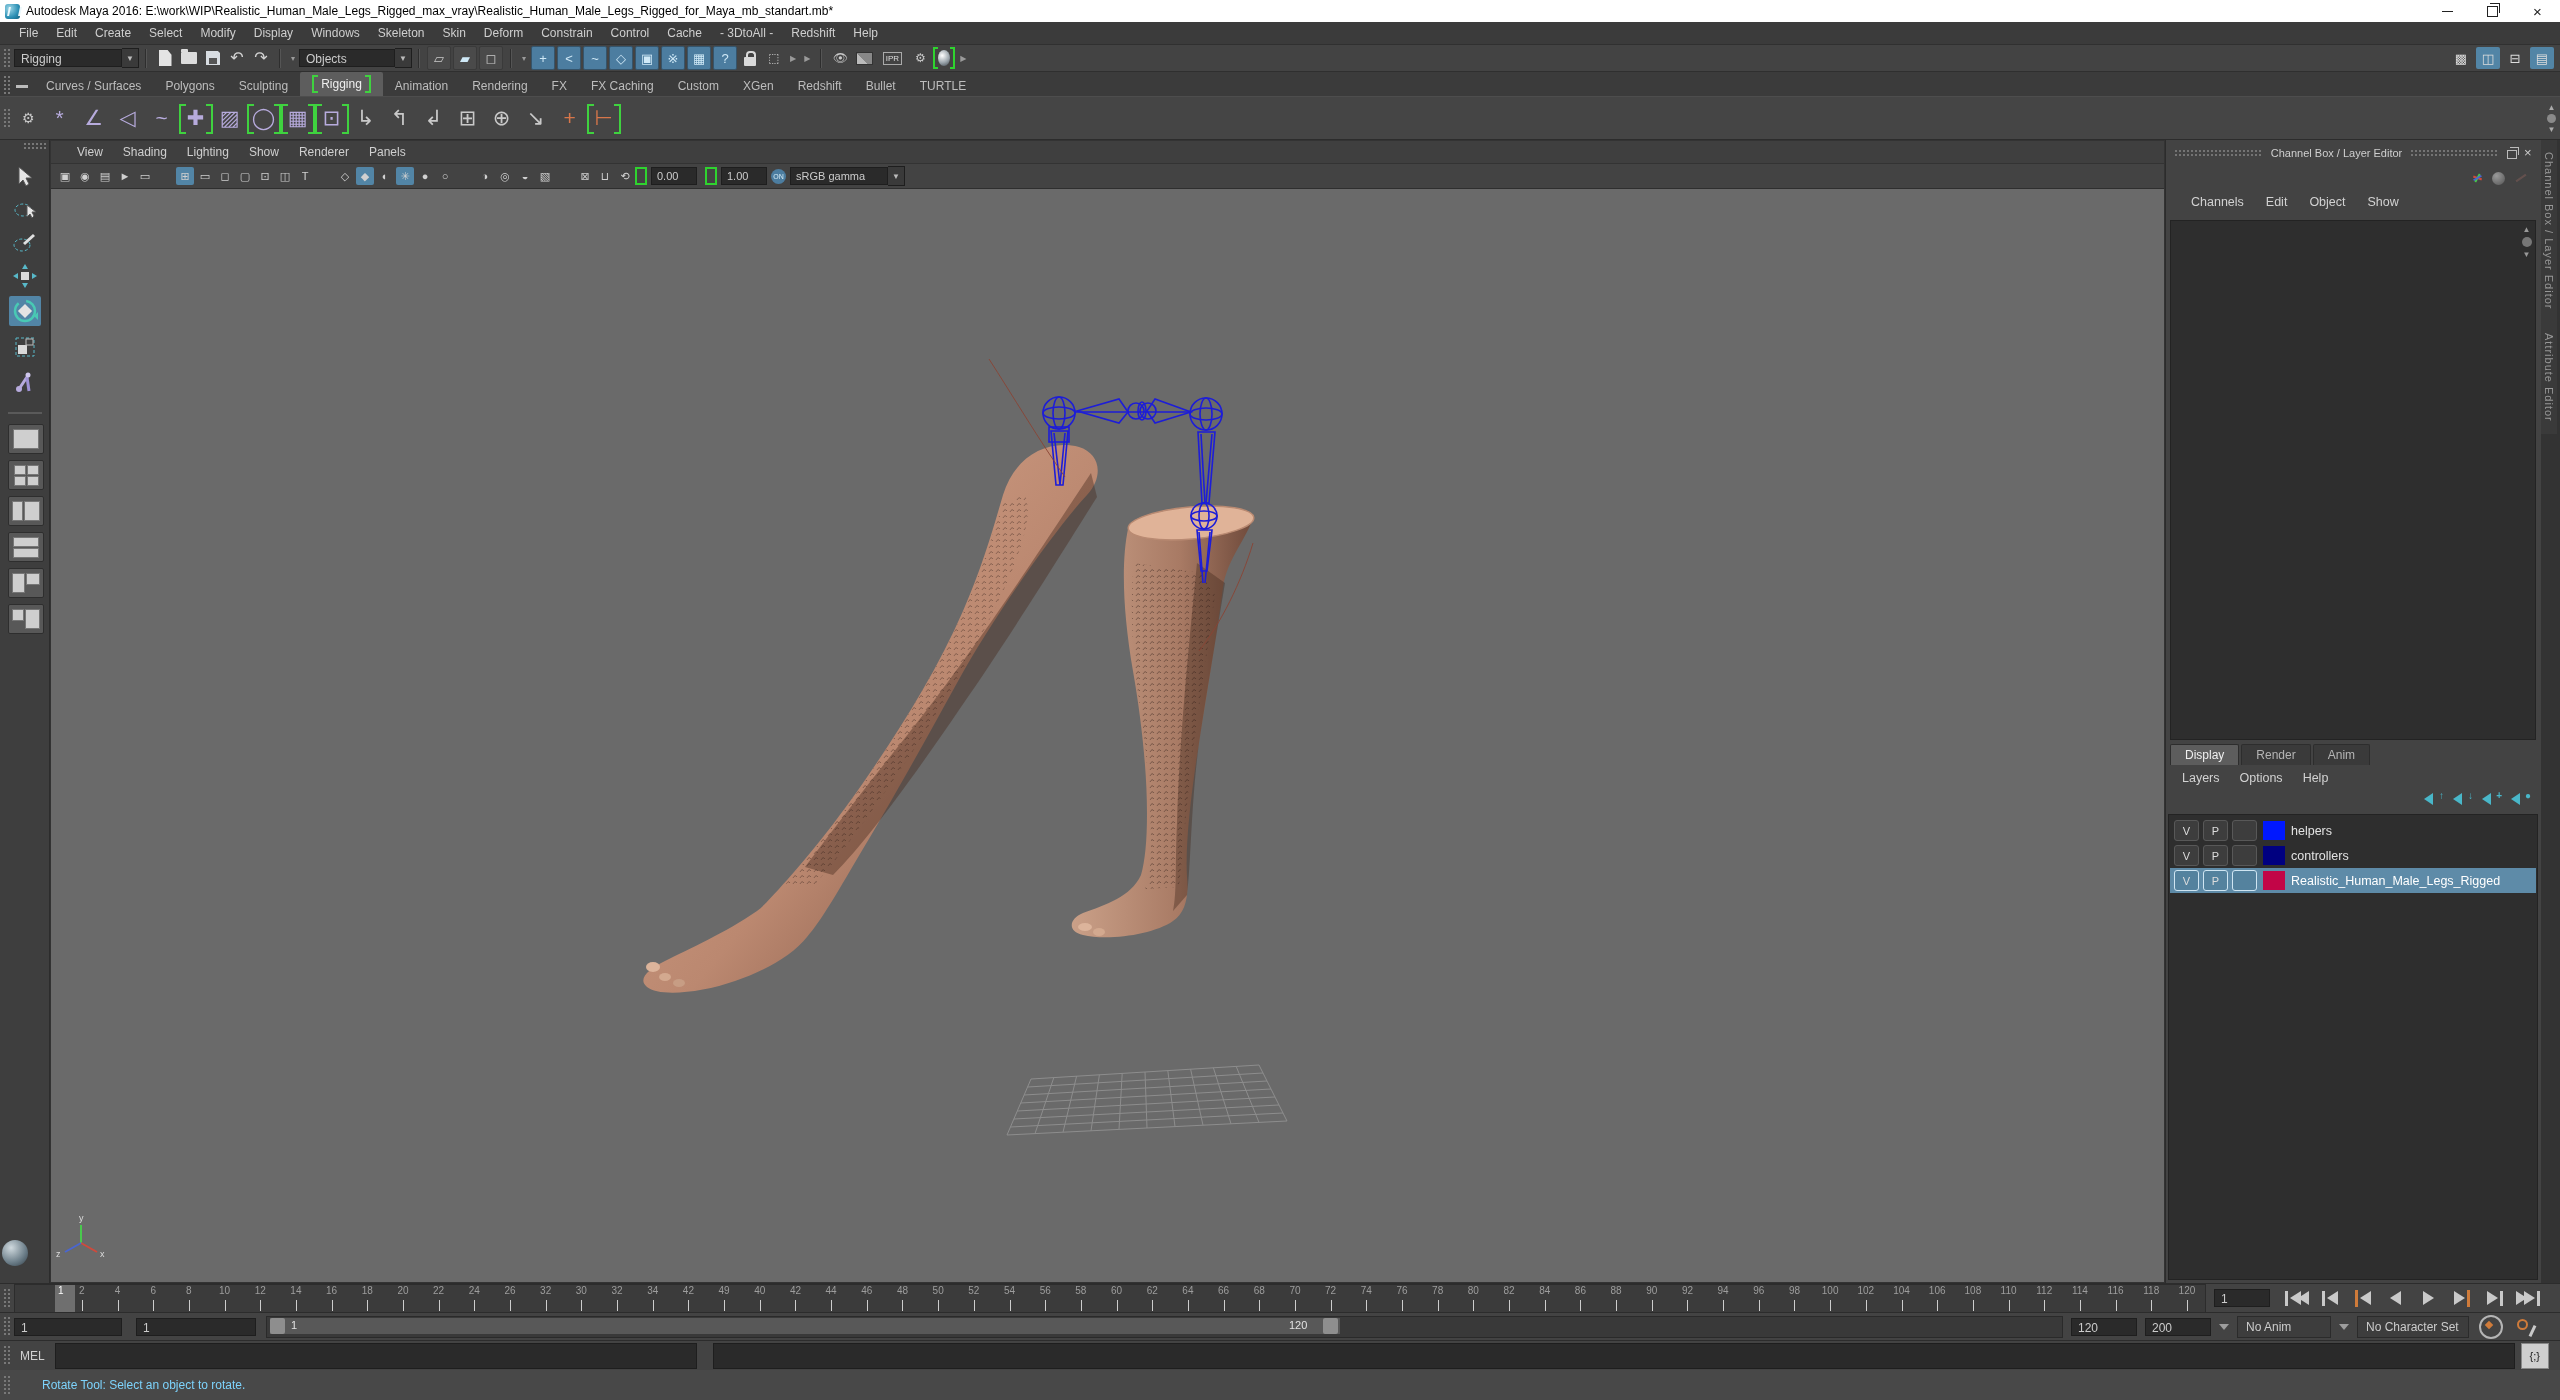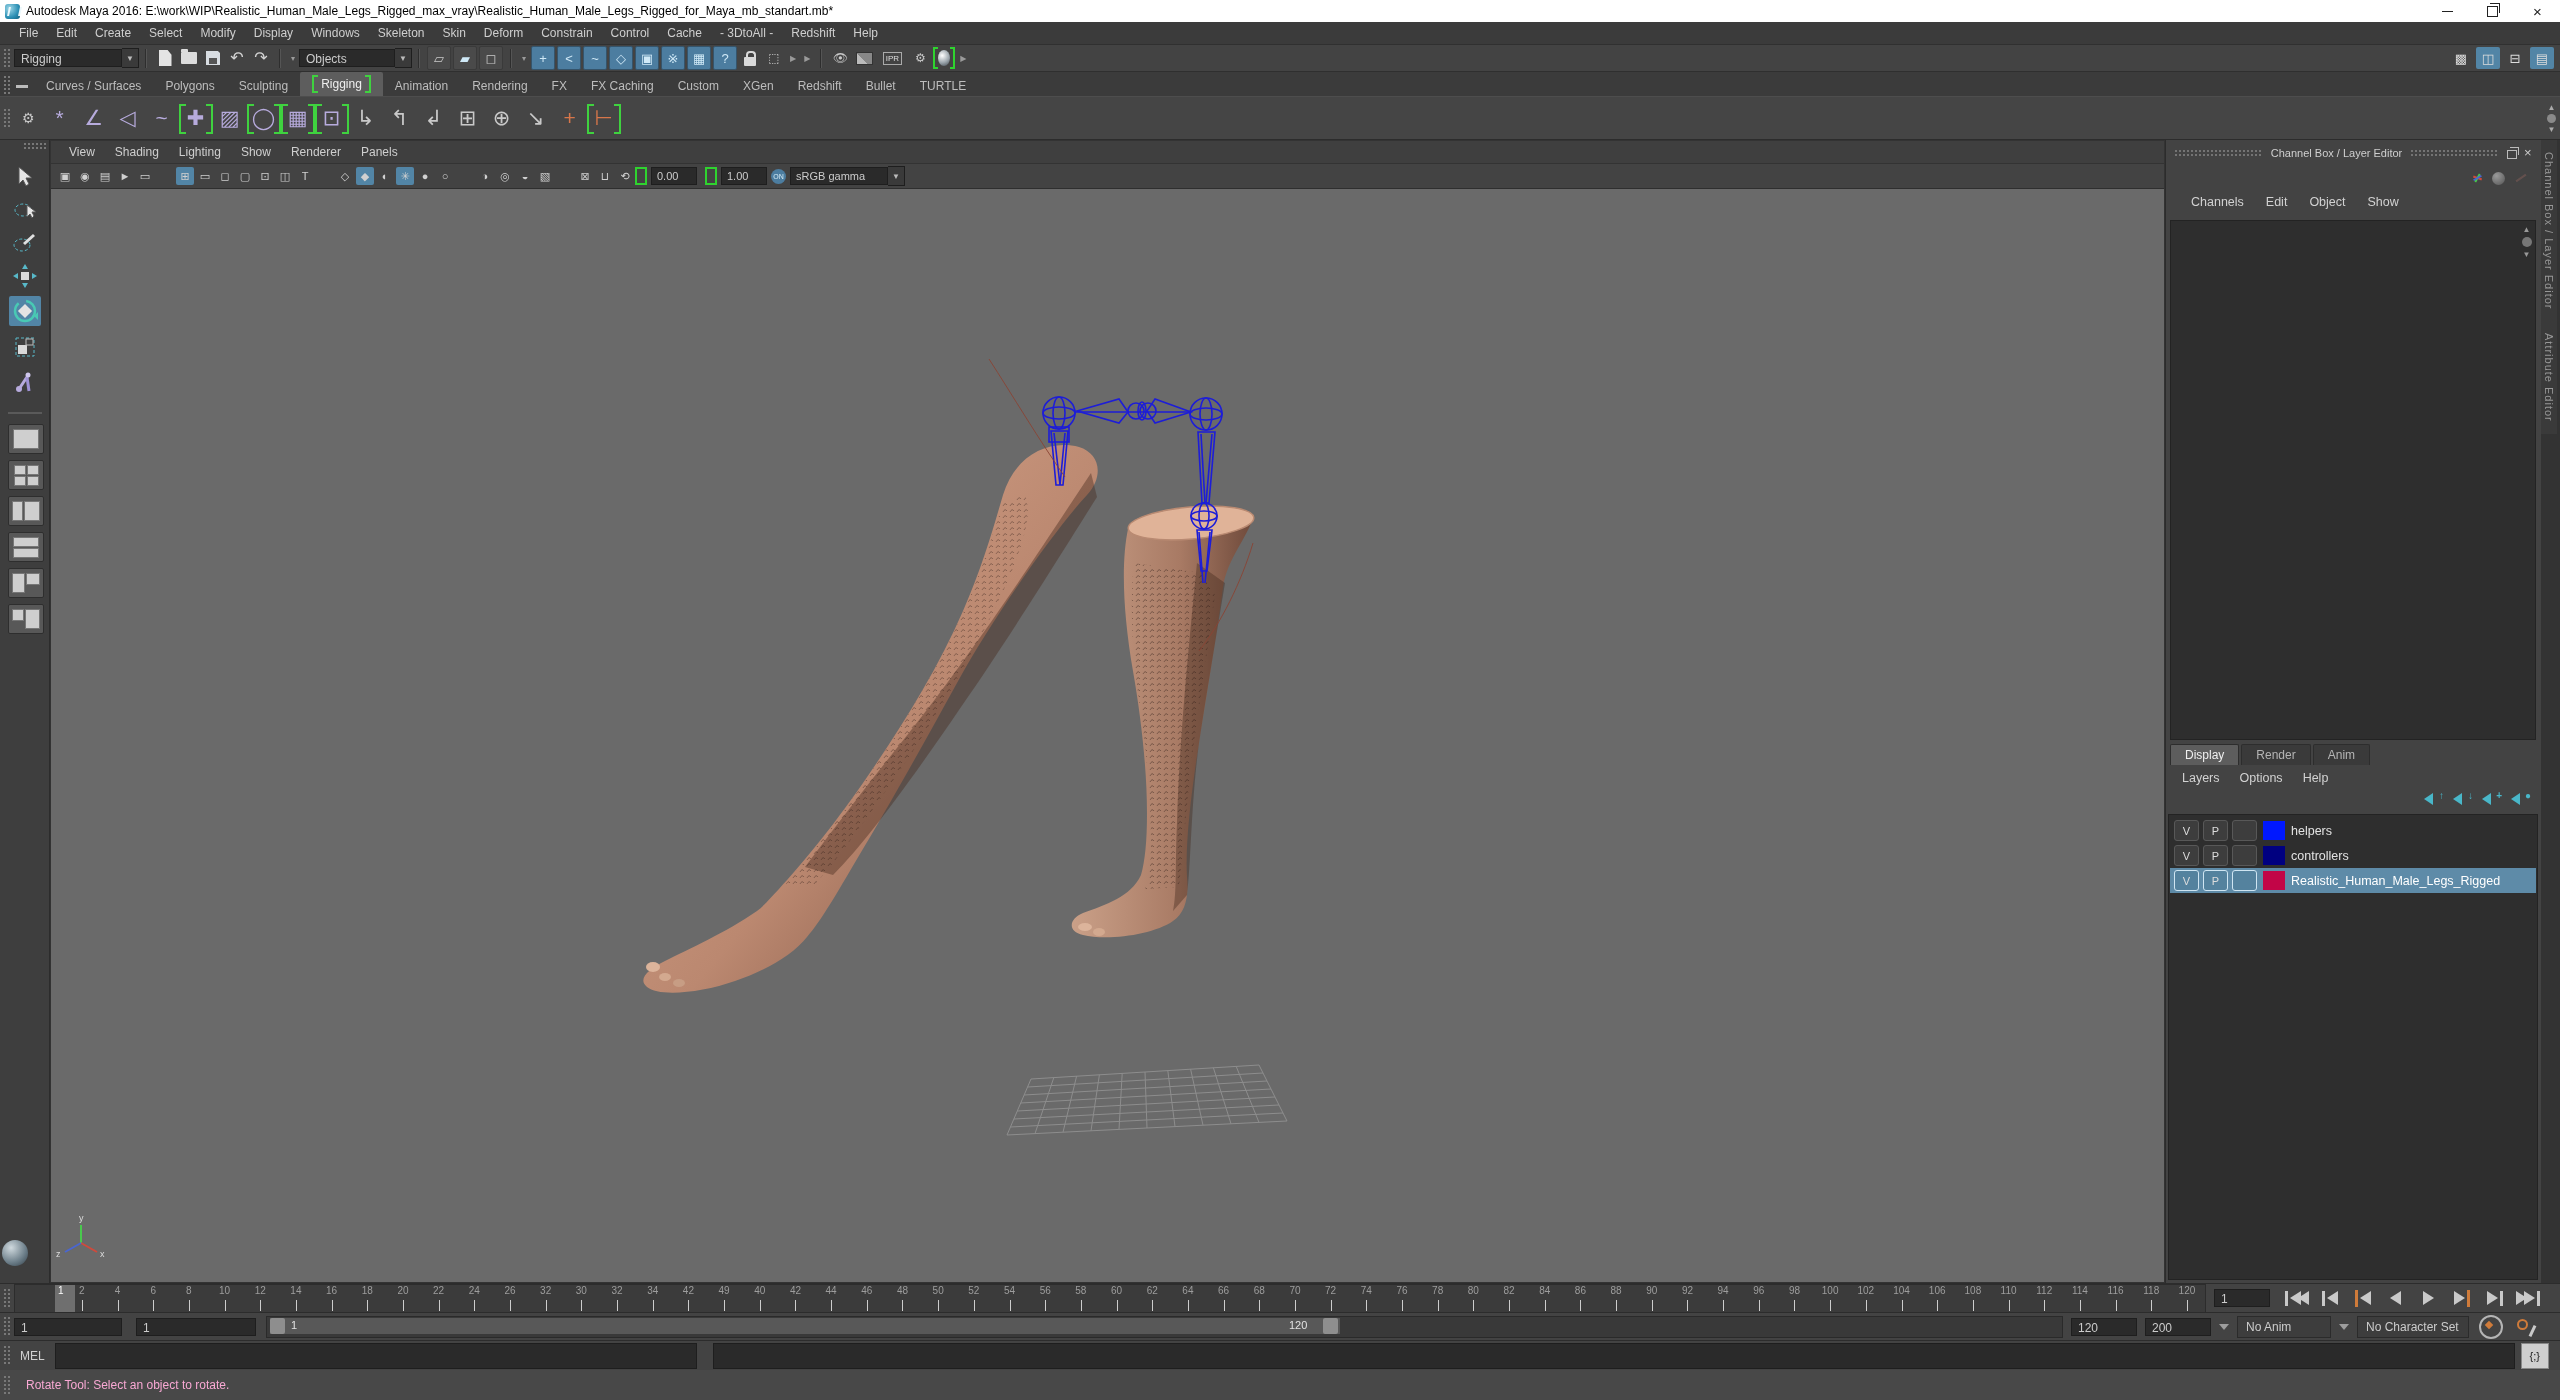--- a/index.html
+++ b/index.html
@@ -67,21 +67,21 @@
   
   #toolbox{left:0;top:140px;width:50px;height:1143px;background:#3e3e3e;border-right:1px solid #2c2c2c;box-sizing:border-box;}
   .tool{position:absolute;left:9px;width:32px;height:30px;display:flex;align-items:center;justify-content:center;border-radius:2px;}
   .tool.active{background:#5285a6;}
   .lay-btn{position:absolute;left:8px;width:34px;height:28px;background:#585858;border:1px solid #2e2e2e;border-radius:2px;display:flex;align-items:center;justify-content:center;}
   .lay-inner{background:#cfcfcf;border:1px solid #777;}
   .sphere-icon{position:absolute;left:2px;top:1100px;width:26px;height:26px;border-radius:50%;
      background:radial-gradient(circle at 35% 30%,#cfd9de,#6b7d88 60%,#2f3b44);}
   
   #viewport{left:50px;top:140px;width:2115px;height:1143px;background:#6a6a6a;box-sizing:border-box;border:1px solid #333;}
-  #vp-menus{height:22px;background:#3f3f3f;display:flex;align-items:center;padding-left:8px;border-bottom:1px solid #333;}
+  #vp-menus{height:22px;background:#3f3f3f;display:flex;align-items:center;padding-left:16px;border-bottom:1px solid #333;}
   #vp-menus .mi{padding:0 10px;font-size:12px;color:#cfcfcf;}
   #vp-toolbar{height:24px;background:#434343;display:flex;align-items:center;padding-left:4px;border-bottom:1px solid #2f2f2f;}
   .vt-icon{width:18px;height:18px;margin:0 1px;display:flex;align-items:center;justify-content:center;font-size:11px;color:#d0d0d0;border-radius:2px;}
   .vt-icon.on{background:#5285a6;}
   .vt-fld{background:#2a2a2a;border:1px solid #1e1e1e;color:#ccc;height:16px;line-height:16px;padding:0 5px;width:34px;font-size:11px;}
   .on-dot{width:15px;height:15px;border-radius:50%;background:#4c7da0;color:#d7ecf6;font-size:7px;display:flex;align-items:center;justify-content:center;margin:0 4px;}
   #vp-canvas{position:relative;height:1095px;}
   #persp-label{position:absolute;left:0;right:0;bottom:14px;text-align:center;color:#e9e9e9;font-size:12px;text-shadow:0 1px 2px #333;}
   
   #sidebar{left:2165px;top:140px;width:376px;height:1143px;background:#434343;border-left:1px solid #2c2c2c;box-sizing:border-box;}
@@ -150,21 +150,21 @@
   .prefs-icon{width:20px;height:20px;position:relative;margin-left:12px;}
   .prefs-icon:before{content:"";position:absolute;left:2px;top:2px;width:7px;height:7px;border:2px solid #cf7b3a;border-radius:50%;}
   .prefs-icon:after{content:"";position:absolute;right:1px;bottom:0;width:3px;height:12px;background:#c9c9c9;transform:rotate(25deg);}
   
   #commandline{left:0;top:1340px;width:2560px;height:30px;background:#434343;display:flex;align-items:center;box-sizing:border-box;border-top:1px solid #2c2c2c;}
   #mel-label{margin:0 10px 0 6px;color:#d0d0d0;font-size:12px;}
   .cl-fld{height:24px;background:#2a2a2a;border:1px solid #1e1e1e;}
   #script-btn{width:26px;height:24px;margin-left:6px;background:#cfcfcf;border:1px solid #888;color:#222;font-size:11px;display:flex;align-items:center;justify-content:center;}
   
   #helpline{left:0;top:1370px;width:2560px;height:30px;background:#484848;display:flex;align-items:center;box-sizing:border-box;}
-  #helpline .txt{margin-left:12px;color:#f9a8d4;font-size:12px;}
+  #helpline .txt{margin-left:28px;color:#7dd3fc;font-size:12px;}
 </style>
 </head>
 <body>
 
 <div id="app">
 
   <div id="titlebar" class="abs">
     <div id="maya-logo"></div>
     <span class="t">Autodesk Maya 2016: E:\work\WIP\Realistic_Human_Male_Legs_Rigged_max_vray\Realistic_Human_Male_Legs_Rigged_for_Maya_mb_standart.mb*</span>
     <div class="wbtns">

